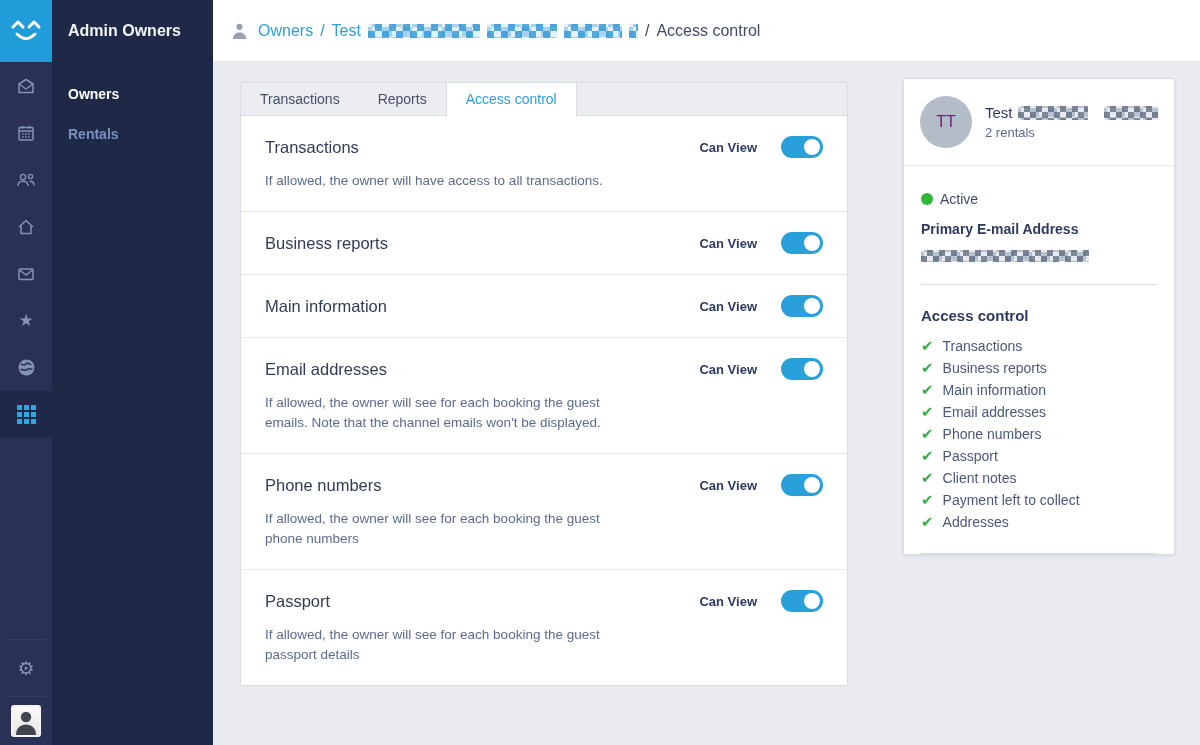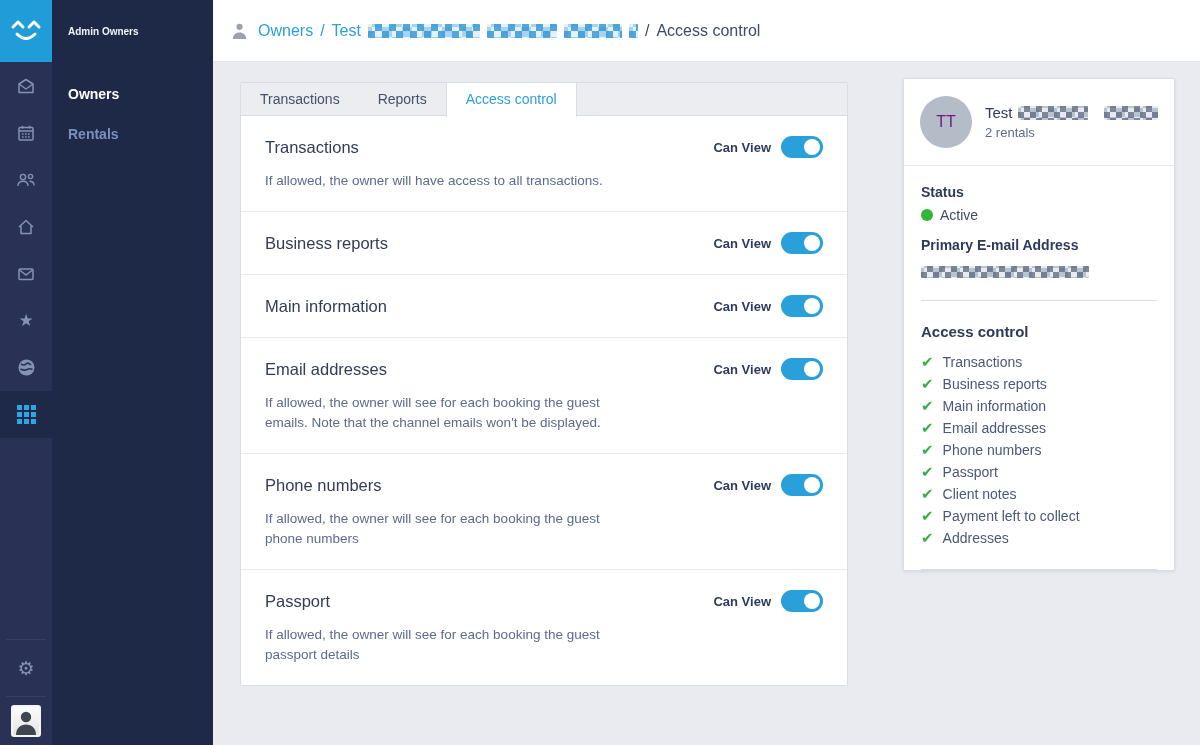--- a/index.html
+++ b/index.html
@@ -13,21 +13,21 @@
   .rail-item { width:52px; height:47px; display:flex; align-items:center; justify-content:center; color:#8492b4; cursor:pointer; }
   .rail-item.active { background:#1d2947; color:#2ba7e3; }
   .rail-bottom { margin-top:auto; }
   .rail-sep { border-top:1px solid rgba(255,255,255,0.07); margin:0 6px; }
   .rail-item.gear { height:56px; font-size:19px; }
   .avatar-tile { width:30px; height:32px; background:linear-gradient(#fdfdfd,#e4e4e4); border:2px solid #f5f5f5; border-radius:3px; display:flex; align-items:flex-end; justify-content:center; overflow:hidden; }
   .rail-item.profile { height:48px; }
 
   
   .menu { width:161px; background:#1d2947; flex-shrink:0; color:#fff; }
-  .menu-title { height:62px; display:flex; align-items:center; padding-left:16px; font-size:10px; font-weight:600; color:#f2f4f8; }
+  .menu-title { height:62px; display:flex; align-items:center; padding-left:16px; font-size:16px; font-weight:600; color:#f2f4f8; }
   .menu-nav { padding-top:12px; }
   .menu-item { display:block; padding:12px 16px; font-size:14px; font-weight:700; color:#7b90bf; cursor:pointer; }
   .menu-item.active { color:#ffffff; }
 
   
   .content { flex:1; display:flex; flex-direction:column; min-width:0; }
   .topbar { height:62px; background:#fff; border-bottom:1px solid #e3e6eb; display:flex; align-items:center; padding:0 18px; flex-shrink:0; }
   .crumbs { display:flex; align-items:center; gap:7px; font-size:16px; }
   .crumb-link { color:#2e9fd9; text-decoration:none; cursor:pointer; }
   .crumb-sep { color:#2e9fd9; }
@@ -38,21 +38,21 @@
   
   .main-card { width:608px; flex-shrink:0; margin-top:4px; background:#fff; border:1px solid #d8dce3; border-radius:2px; }
   .tabs { display:flex; background:#ebedf1; border-bottom:1px solid #d8dce3; border-radius:2px 2px 0 0; height:33px; }
   .tab { padding:0 19px; line-height:33px; font-size:14px; color:#454f68; cursor:pointer; }
   .tab.active { background:#fff; color:#2e9fd9; border-left:1px solid #d8dce3; border-right:1px solid #d8dce3; height:34px; margin-bottom:-1px; }
 
   .perm { padding:20px 24px; border-bottom:1px solid #e7e9ee; }
   .perm:last-child { border-bottom:none; }
   .perm-row { display:flex; justify-content:space-between; align-items:center; }
   .perm-title { font-size:16.5px; font-weight:400; color:#323c55; }
-  .perm-ctl { display:flex; align-items:center; gap:10px; }
+  .perm-ctl { display:flex; align-items:center; gap:24px; }
   .canview { font-size:13px; font-weight:700; color:#2d3a5e; }
   .toggle { width:42px; height:22px; border-radius:12px; background:#2aa0da; position:relative; cursor:pointer; display:inline-block; }
   .toggle::after { content:""; position:absolute; top:3px; right:3px; width:16px; height:16px; border-radius:50%; background:#fff; }
   .perm-desc { margin-top:13px; max-width:372px; font-size:13.5px; line-height:20px; color:#5c6b8d; }
 
   
   .owner-card { width:272px; flex-shrink:0; margin-left:55px; background:#fff; border:1px solid #d8dce3; border-radius:2px; box-shadow:0 1px 3px rgba(40,50,80,0.10); }
   .oc-head { display:flex; align-items:center; padding:17px 16px; border-bottom:1px solid #e7e9ee; }
   .oc-avatar { width:52px; height:52px; border-radius:50%; background:#b4bcc8; color:#701a75; font-size:16px; display:flex; align-items:center; justify-content:center; flex-shrink:0; }
   .oc-id { margin-left:13px; min-width:0; }
@@ -278,21 +278,20 @@
             <div class="oc-name">
               <span>Test</span>
               <span class="mosaic mz-gray" style="width:70px;"></span>
               <span class="mosaic mz-gray" style="width:54px;margin-left:11px;"></span>
             </div>
             <div class="oc-rentals">2 rentals</div>
           </div>
         </div>
 
         <div class="oc-body">
-          <div class="oc-label">Status</div>
           <div class="oc-status-line">
             <span class="dot"></span>
             <span>Active</span>
           </div>
           <div class="oc-label">Primary E-mail Address</div>
           <div style="margin-top:9px;">
             <span class="mosaic mz-gray small" style="width:168px;"></span>
           </div>
           <div class="oc-divider"></div>
         </div>

